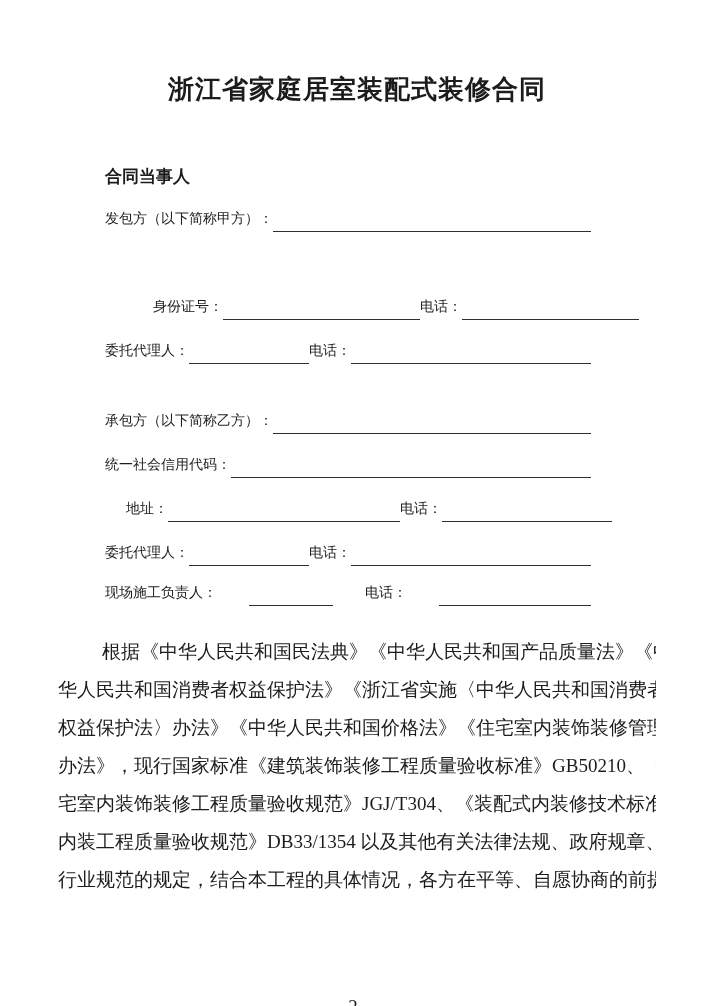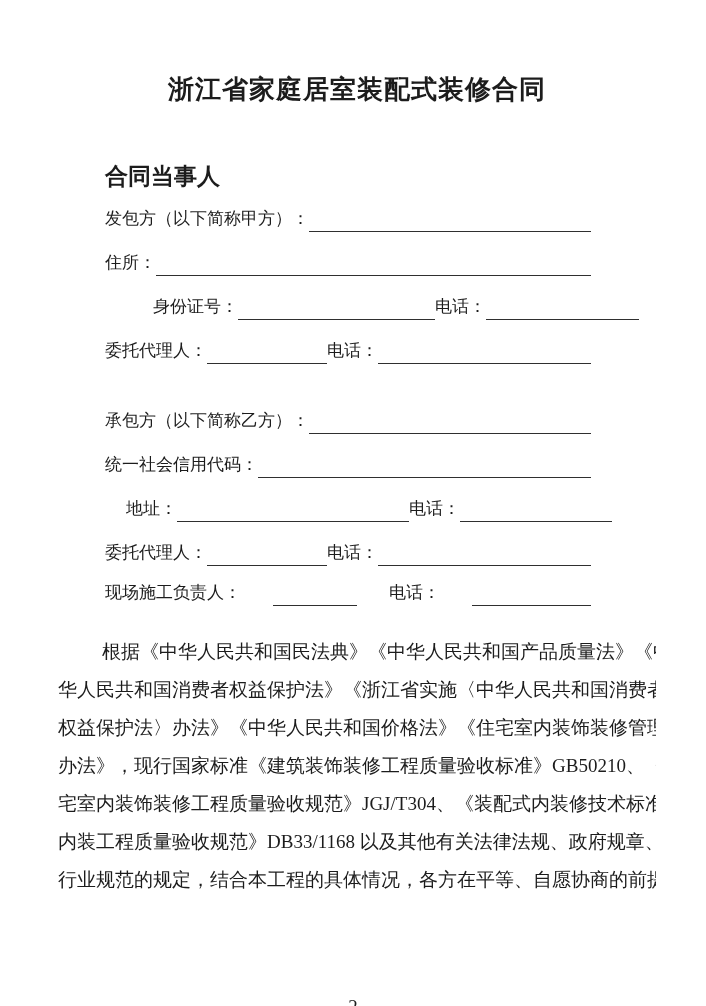--- a/index.html
+++ b/index.html
@@ -26,31 +26,31 @@
     font-weight: bold;
     font-family: "Liberation Sans", "DejaVu Sans", sans-serif;
     line-height: 34px;
     letter-spacing: 1px;
     white-space: nowrap;
   }
   .section-heading {
     position: absolute;
     left: 105px;
     top: 164px;
-    font-size: 23px;
+    font-size: 17px;
     font-weight: bold;
     line-height: 26px;
   }
   .frow {
     position: absolute;
     left: 105px;
     width: 486px;
     display: flex;
     align-items: stretch;
-    font-size: 17px;
+    font-size: 14px;
     line-height: 26px;
     white-space: nowrap;
   }
   .frow .lbl {
     flex: 0 0 auto;
   }
   .blank {
     border-bottom: 1.5px solid #2f2f2f;
     min-height: 24px;
   }
@@ -102,24 +102,20 @@
 
   <div class="doc-title">浙江省家庭居室装配式装修合同</div>
 
   <div class="section-heading">合同当事人</div>
 
   <div class="frow row-a1">
     <span class="lbl">发包方（以下简称甲方）：</span>
     <span class="blank grow"></span>
   </div>
 
-  <div class="frow row-a2">
-    <span class="lbl">住所：</span>
-    <span class="blank grow"></span>
-  </div>
 
   <div class="frow row-a3">
     <span class="lbl">身份证号：</span>
     <span class="blank w197"></span>
     <span class="lbl">电话：</span>
     <span class="blank grow"></span>
   </div>
 
   <div class="frow row-a4">
     <span class="lbl">委托代理人：</span>
@@ -158,19 +154,19 @@
     <span class="lbl">电话：</span>
     <span class="blank grow"></span>
   </div>
 
   <div class="preamble">
     <div class="pline indent">根据《中华人民共和国民法典》《中华人民共和国产品质量法》《中</div>
     <div class="pline">华人民共和国消费者权益保护法》《浙江省实施〈中华人民共和国消费者</div>
     <div class="pline">权益保护法〉办法》《中华人民共和国价格法》《住宅室内装饰装修管理</div>
     <div class="pline">办法》，现行国家标准《建筑装饰装修工程质量验收标准》GB50210、《住</div>
     <div class="pline">宅室内装饰装修工程质量验收规范》JGJ/T304、《装配式内装修技术标准》</div>
-    <div class="pline">内装工程质量验收规范》DB33/1168 以及其他有关法律法规、政府规章、</div>
+    <div class="pline">内装工程质量验收规范》DB33/1354 以及其他有关法律法规、政府规章、</div>
     <div class="pline">行业规范的规定，结合本工程的具体情况，各方在平等、自愿协商的前提</div>
   </div>
 
   <div class="page-number">2</div>
 
 </div>
 
 </body></html>

